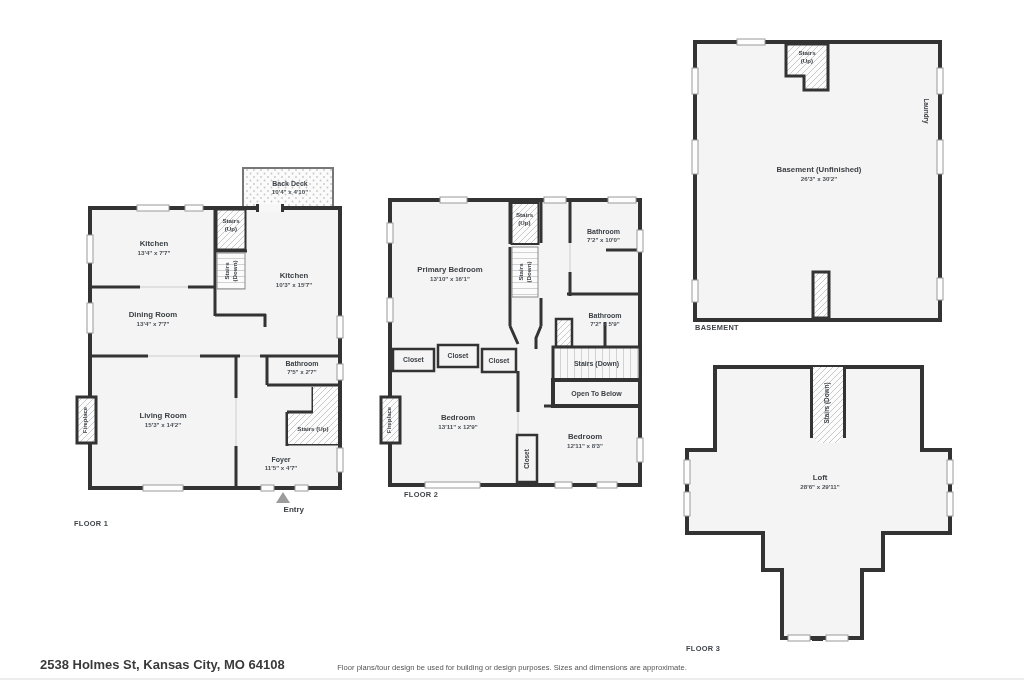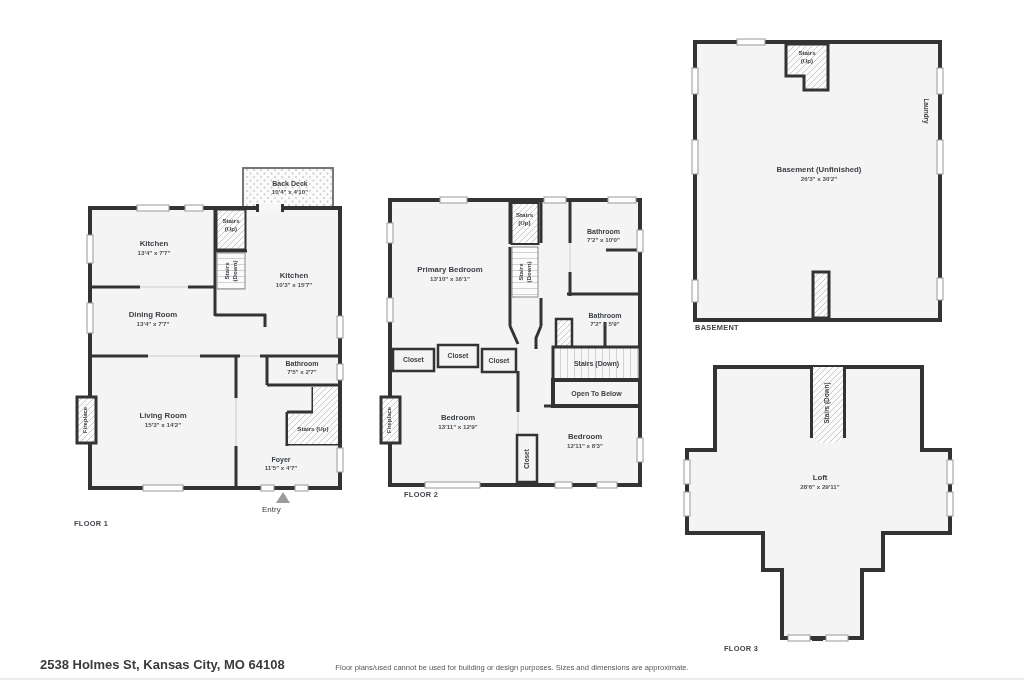--- a/index.html
+++ b/index.html
@@ -14,21 +14,21 @@
   .xs .name{font-size:6.2px;}
   .f70{font-size:7px;}
   .vrot{position:absolute;z-index:2;text-align:center;color:#3c4146;font-weight:700;line-height:1.25;
         transform:translate(-50%,-50%) rotate(-90deg);}
   .vrot2{position:absolute;z-index:2;text-align:center;color:#3c4146;font-weight:700;line-height:1.25;
         transform:translate(-50%,-50%) rotate(90deg);}
   .nw{white-space:nowrap;}
   .f60{font-size:6px;}
   .f62{font-size:6.2px;}
   .f64{font-size:6.4px;}
-  .entry-lbl{position:absolute;z-index:2;text-align:left;color:#3c4146;font-weight:400;font-size:8px;}
+  .entry-lbl{position:absolute;z-index:2;text-align:right;color:#3c4146;font-weight:700;font-size:8px;}
   .floortag{position:absolute;z-index:2;font-size:7.4px;font-weight:700;color:#3f444a;letter-spacing:0.3px;}
   .address{position:absolute;left:40px;top:657px;font-size:13px;font-weight:700;color:#3a3a3a;z-index:2;}
   .disclaimer{position:absolute;left:0;right:0;top:663px;text-align:center;font-size:7.6px;font-weight:400;color:#555;z-index:2;}
   .bottomline{position:absolute;left:0;right:0;top:678px;height:2px;background:#ededed;z-index:2;}
 </style>
 </head>
 <body>
 
 <div id="canvas">
 
@@ -260,25 +260,25 @@
     <span>BASEMENT</span>
   </div>
 
   <div class="vrot f64 nw" style="left:827px;top:403px">
     <span>Stairs (Down)</span>
   </div>
   <div class="lbl" style="left:760px;top:473px;width:120px">
     <span class="name">Loft</span>
     <span class="dims">28'6" x 29'11"</span>
   </div>
-  <div class="floortag" style="left:724px;top:644px">
+  <div class="floortag" style="left:686px;top:644px">
     <span>FLOOR 3</span>
   </div>
 
   <div class="address">
     <span>2538 Holmes St, Kansas City, MO 64108</span>
   </div>
   <div class="disclaimer">
-    <span>Floor plans/used cannot be used for building or design purposes. Sizes and dimensions are approximate.</span>
+    <span>Floor plans/tour design be used for building or design purposes. Sizes and dimensions are approximate.</span>
   </div>
   <div class="bottomline"></div>
 
 </div>
 
 </body></html>

